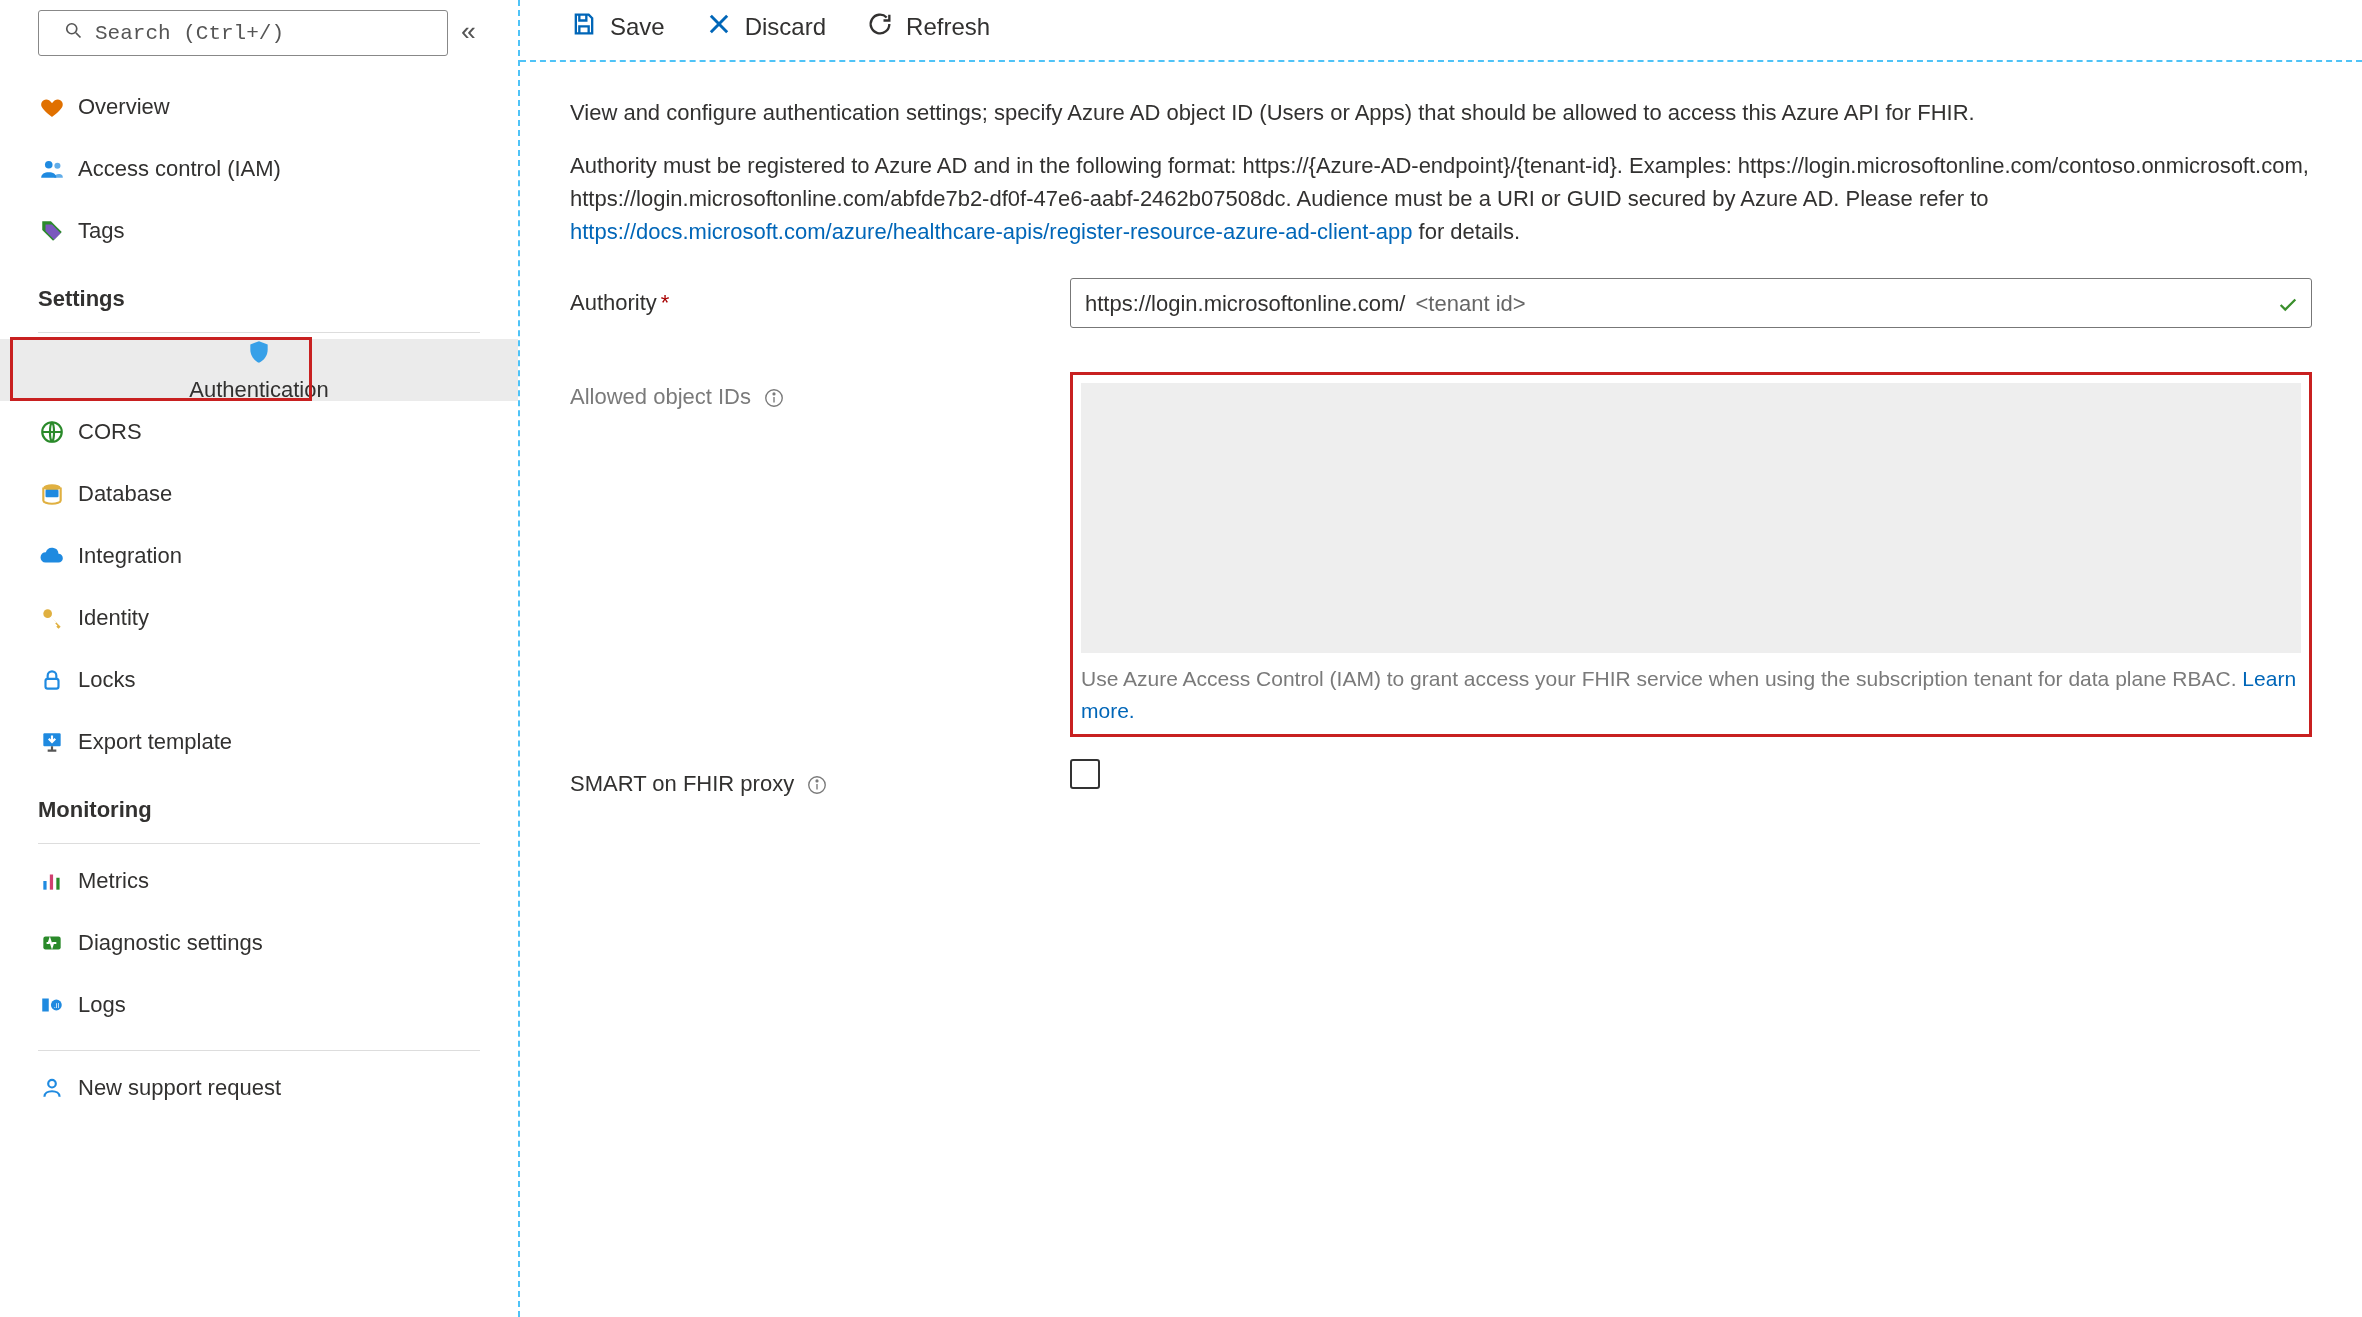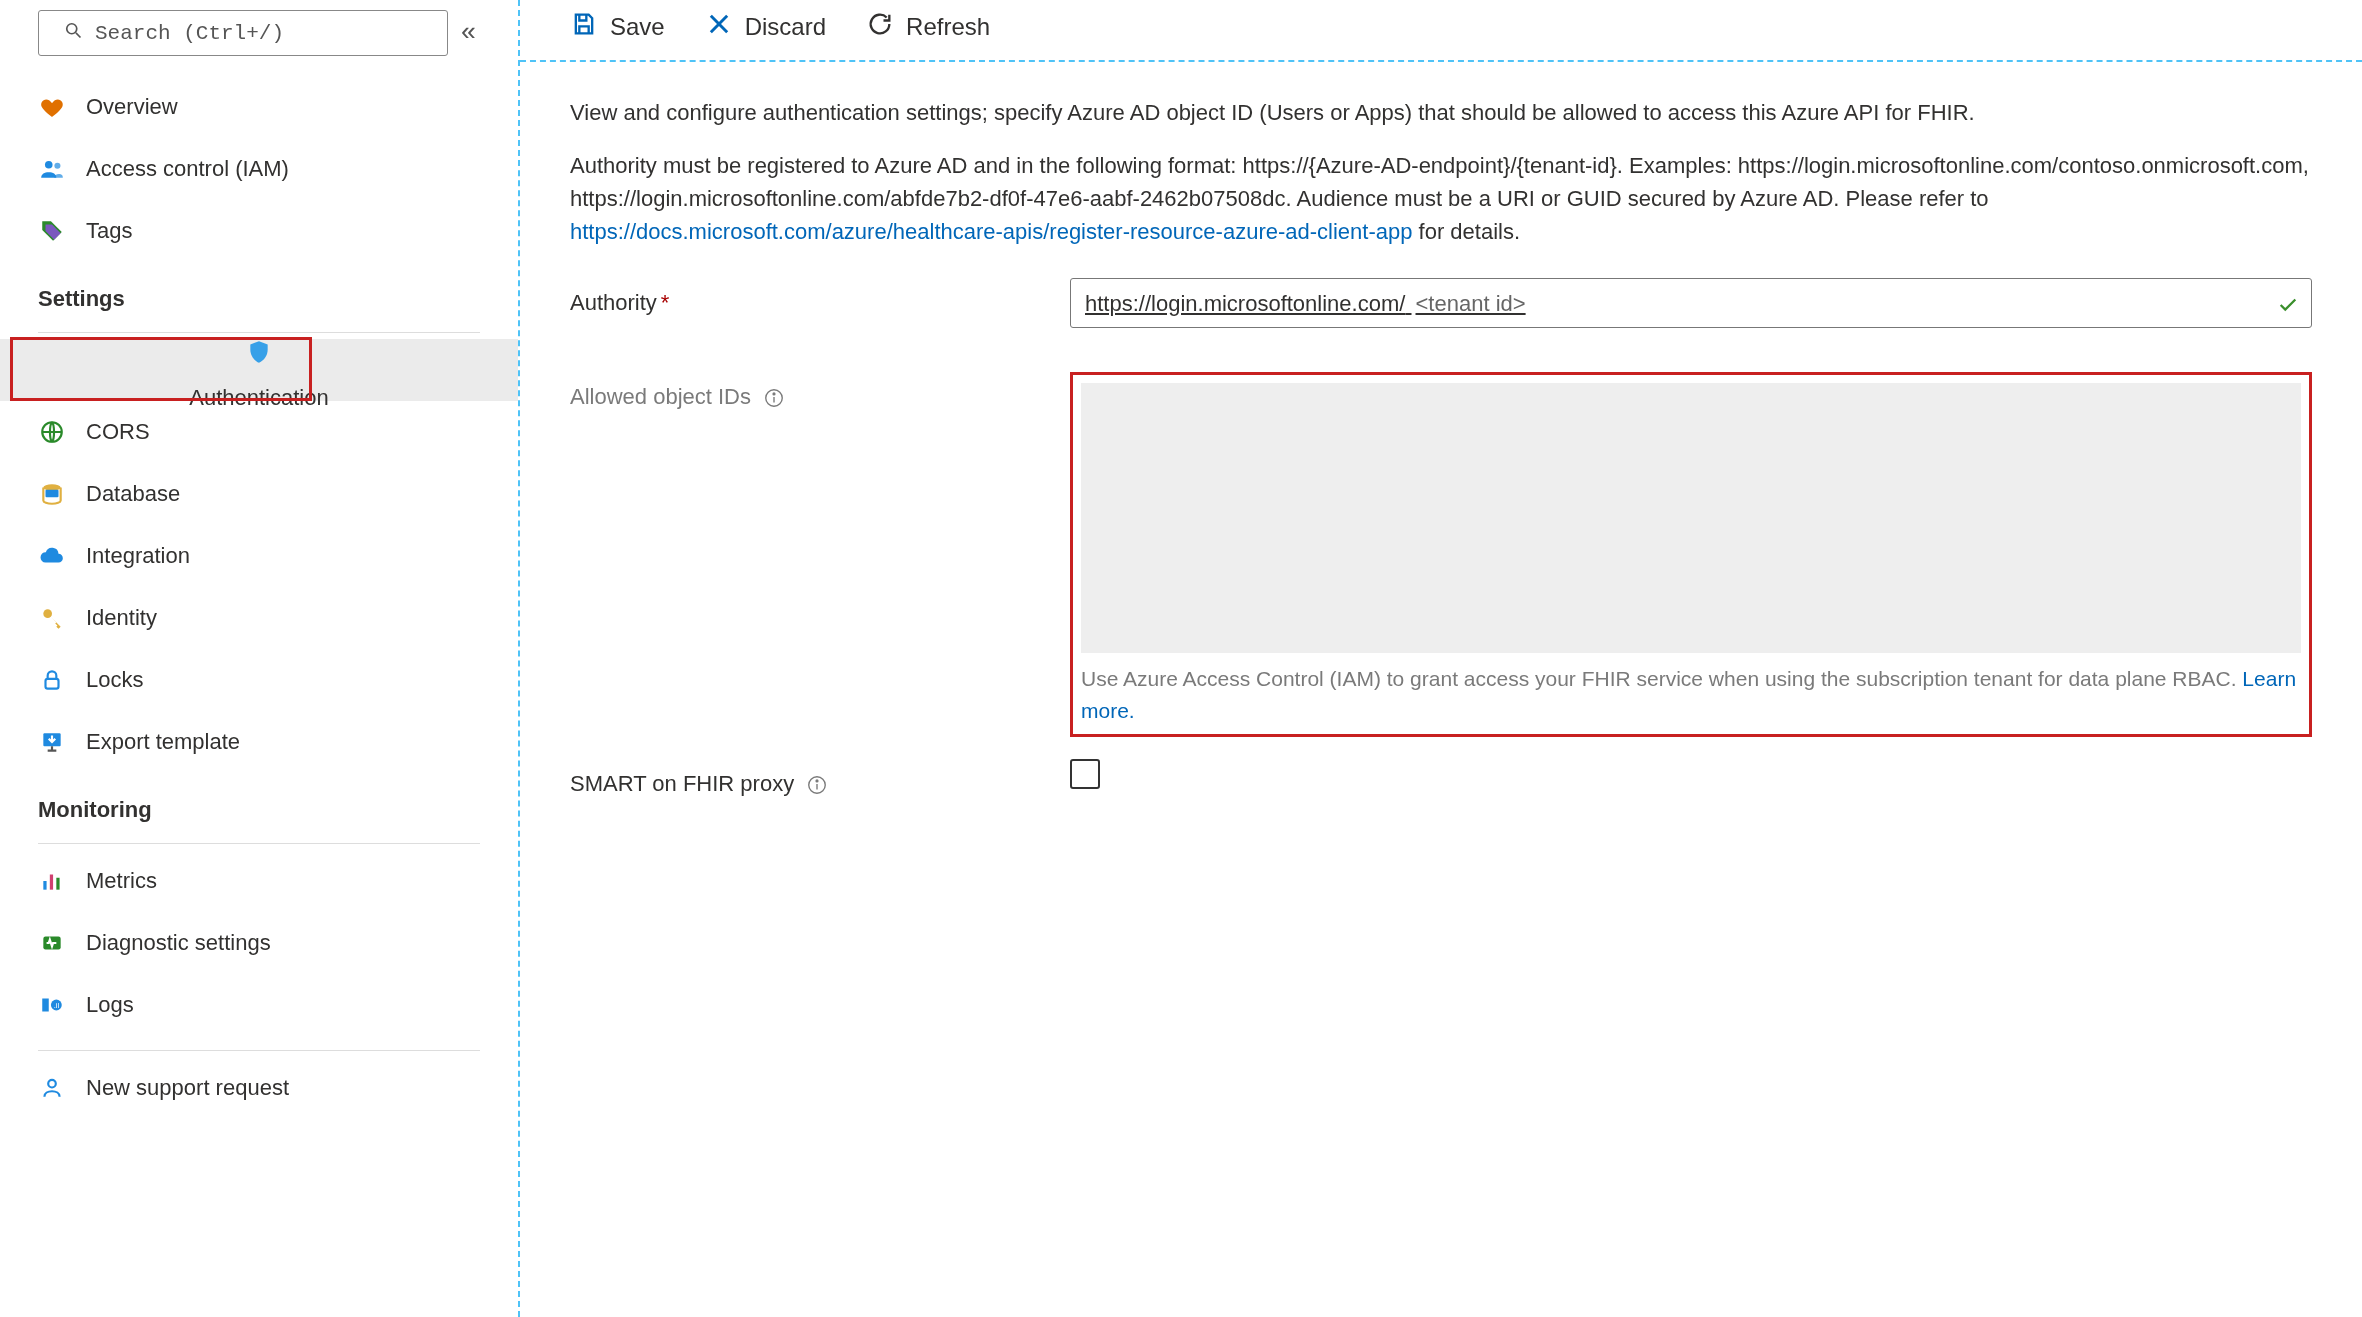--- a/index.html
+++ b/index.html
@@ -31,21 +31,21 @@
     padding: 0 12px;
     color: #555;
     background: #fff;
   }
   .search svg { width: 20px; height: 20px; fill: none; stroke:#555; stroke-width:2; }
   .search span { margin-left: 12px; font-size: 21px; color:#555;}
   .collapse { font-size: 26px; color:#555; cursor:pointer; padding:0 4px;}
 
   .nav { padding-top: 10px; }
   .nav .item {
-    display: flex; align-items: center; gap: 20px;
+    display: flex; align-items: center; gap: 12px;
     height: 62px; padding: 0 38px;
     cursor: pointer;
   }
   .nav .item .ico { width: 28px; height: 28px; display:flex; align-items:center; justify-content:center; }
   .nav .item .ico svg { width: 26px; height: 26px; }
   .nav .item .lbl { font-size: 22px; }
 
   .nav .item.selected {
     background: #ebebeb;
     flex-direction: column;
@@ -87,21 +87,20 @@
 
   .input-box {
     position: relative;
     height: 50px;
     border: 1px solid #777;
     border-radius: 3px;
     display:flex; align-items:center;
     padding: 0 48px 0 14px;
     font-size: 22px;
     background:#fff;
-    text-decoration:underline;
   }
   .input-box .checkmark {
     position:absolute; right: 12px; top: 50%; transform:translateY(-50%);
     width: 22px; height: 22px;
   }
   .input-box .checkmark svg { width:22px; height:22px; stroke:#3a8f2c; fill:none; stroke-width:2.5;}
   .input-box .txt { white-space:nowrap; overflow:hidden; }
   .input-box .hint { color:#666; margin-left:4px; }
 
   .input-box.purple { border-color: #8a4fd8; }

